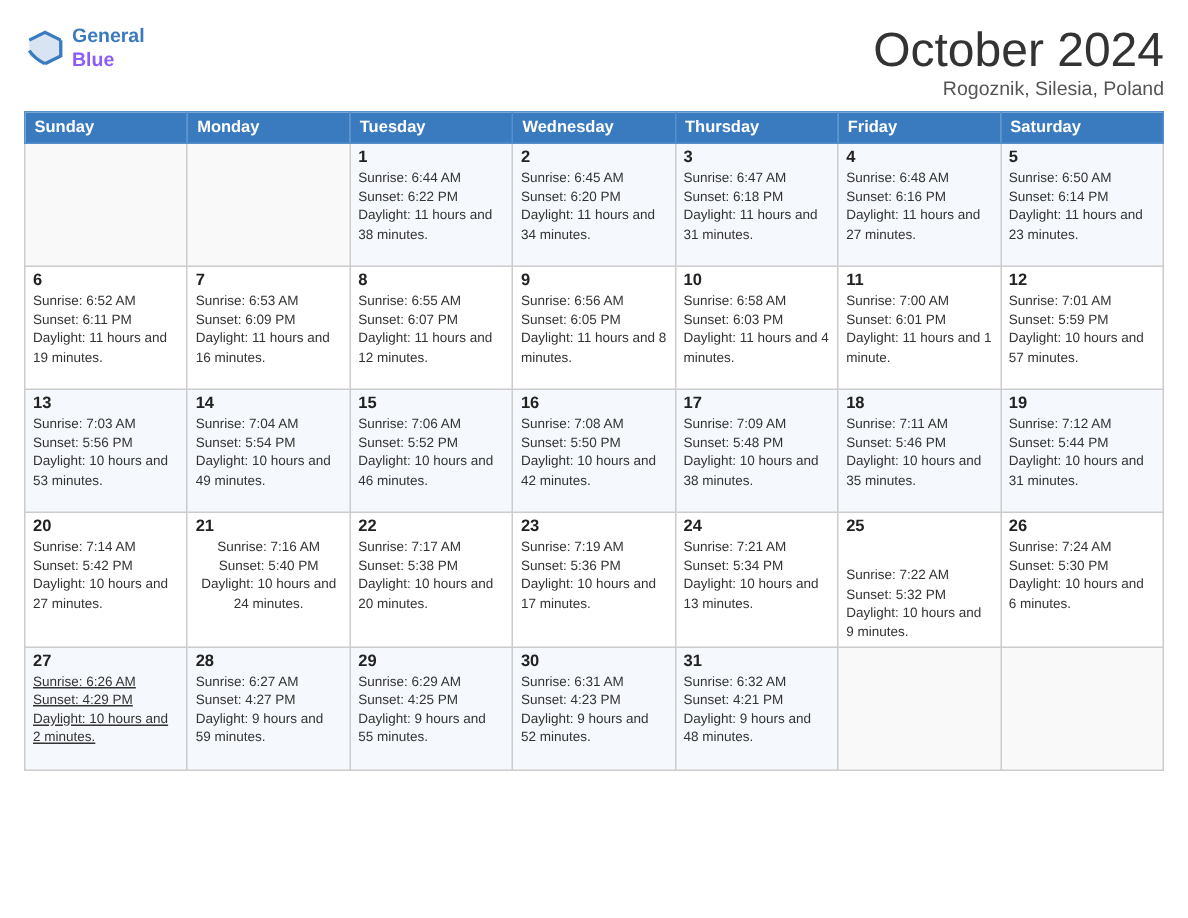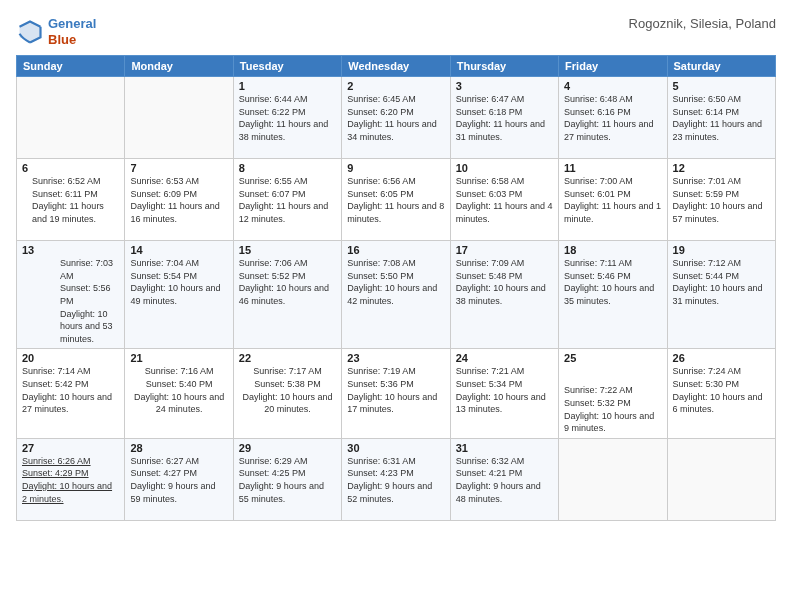--- a/index.html
+++ b/index.html
@@ -108,24 +108,25 @@
     <div class="logo">
       <svg class="logo-icon" viewBox="0 0 32 32">
         <rect x="0" y="0" width="32" height="32" fill="none"></rect>
         <polygon points="16,4 28,10 28,22 16,28 4,22 4,10" fill="#3a7abf" opacity="0.2"></polygon>
         <path d="M4,10 L16,4 L28,10" fill="none" stroke="#3a7abf" stroke-width="2.5"></path>
         <path d="M28,10 L28,22 L16,28" fill="none" stroke="#3a7abf" stroke-width="2.5"></path>
         <path d="M16,28 Q8,24 4,18" fill="none" stroke="#3a7abf" stroke-width="2.5"></path>
       </svg>
       <div class="logo-text">
         <div><span>General</span></div>
-        <div><span style="color:#c2410c">Blue</span></div>
+        <div><span style="color:#8b5cf6">Blue</span></div>
       </div>
     </div>
     <div class="title-block">
+      <div class="month-title">October 2024</div>
       <div class="location">Rogoznik, Silesia, Poland</div>
     </div>
   </div>
 
   <table class="calendar">
     <thead>
       <tr>
       <th>Sunday</th>
           <th>Monday</th>
           <th>Tuesday</th>
@@ -166,21 +167,21 @@
           <td>
             <span class="day-num">5</span>
             <div class="cell-text" style="white-space: pre-line;">Sunrise: 6:50 AM
 Sunset: 6:14 PM
 Daylight: 11 hours and 23 minutes.</div>
           </td>
         </tr>
         <tr>
           <td>
             <span class="day-num">6</span>
-            <div class="cell-text" style="white-space: pre-line; margin-left: 10px;">Sunrise: 6:52 AM
+            <div class="cell-text" style="white-space: pre-line;">Sunrise: 6:52 AM
 Sunset: 6:11 PM
 Daylight: 11 hours and 19 minutes.</div>
           </td>
           <td>
             <span class="day-num">7</span>
             <div class="cell-text" style="white-space: pre-line;">Sunrise: 6:53 AM
 Sunset: 6:09 PM
 Daylight: 11 hours and 16 minutes.</div>
           </td>
           <td>
@@ -210,21 +211,21 @@
           <td>
             <span class="day-num">12</span>
             <div class="cell-text" style="white-space: pre-line;">Sunrise: 7:01 AM
 Sunset: 5:59 PM
 Daylight: 10 hours and 57 minutes.</div>
           </td>
         </tr>
         <tr>
           <td>
             <span class="day-num">13</span>
-            <div class="cell-text" style="white-space: pre-line; margin-left: 38px;">Sunrise: 7:03 AM
+            <div class="cell-text" style="white-space: pre-line;">Sunrise: 7:03 AM
 Sunset: 5:56 PM
 Daylight: 10 hours and 53 minutes.</div>
           </td>
           <td>
             <span class="day-num">14</span>
             <div class="cell-text" style="white-space: pre-line;">Sunrise: 7:04 AM
 Sunset: 5:54 PM
 Daylight: 10 hours and 49 minutes.</div>
           </td>
           <td>
@@ -266,21 +267,21 @@
 Daylight: 10 hours and 27 minutes.</div>
           </td>
           <td>
             <span class="day-num">21</span>
             <div class="cell-text" style="white-space: pre-line; text-align: center;">Sunrise: 7:16 AM
 Sunset: 5:40 PM
 Daylight: 10 hours and 24 minutes.</div>
           </td>
           <td>
             <span class="day-num">22</span>
-            <div class="cell-text" style="white-space: pre-line; text-align: center;">Sunrise: 7:17 AM
+            <div class="cell-text" style="white-space: pre-line;">Sunrise: 7:17 AM
 Sunset: 5:38 PM
 Daylight: 10 hours and 20 minutes.</div>
           </td>
           <td>
             <span class="day-num">23</span>
             <div class="cell-text" style="white-space: pre-line;">Sunrise: 7:19 AM
 Sunset: 5:36 PM
 Daylight: 10 hours and 17 minutes.</div>
           </td>
           <td>

